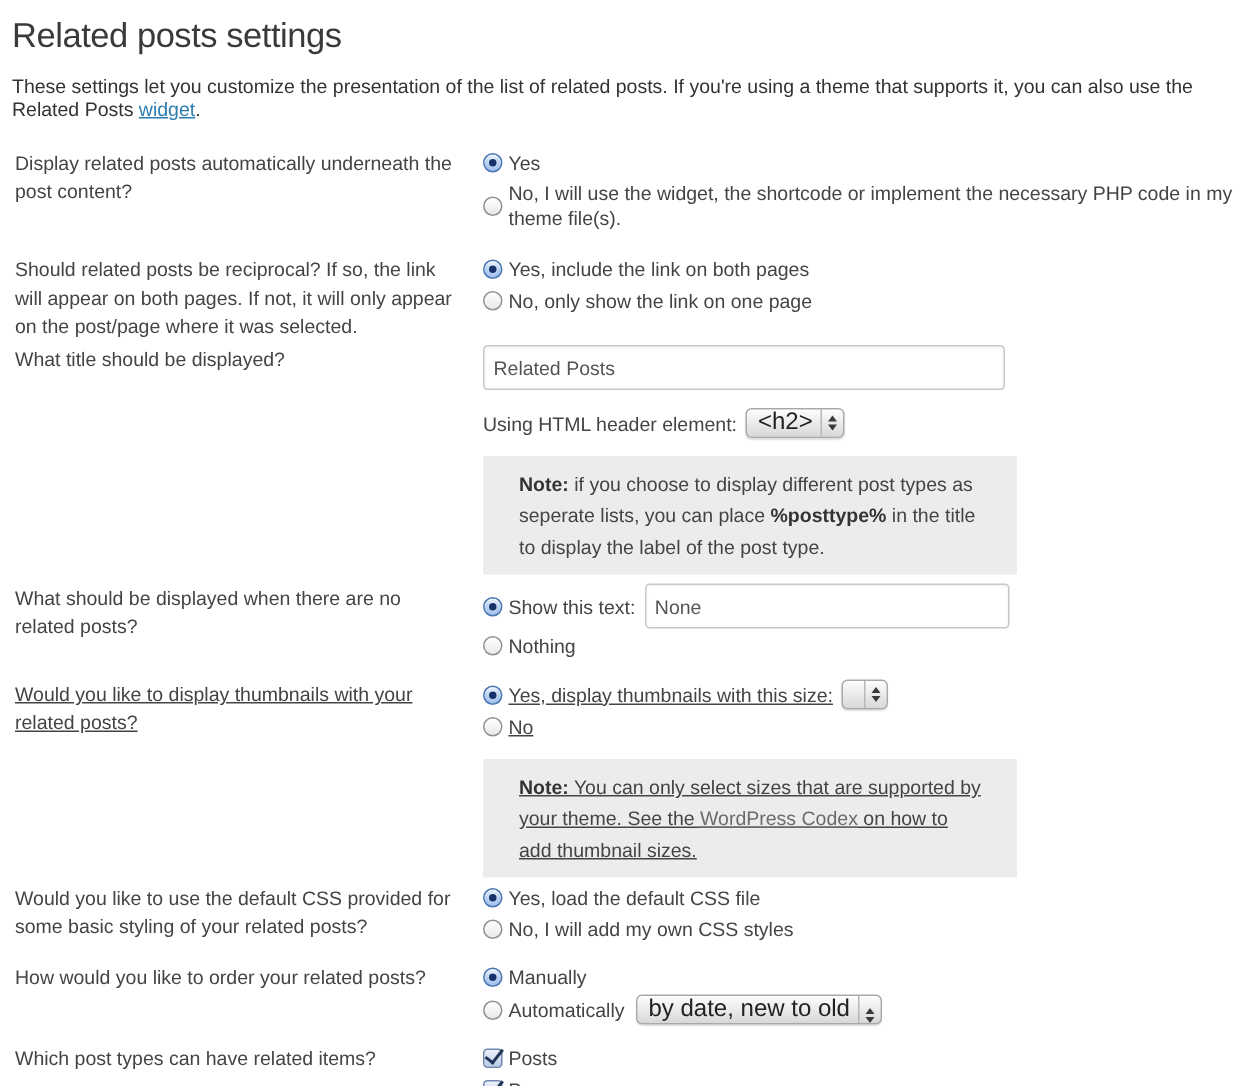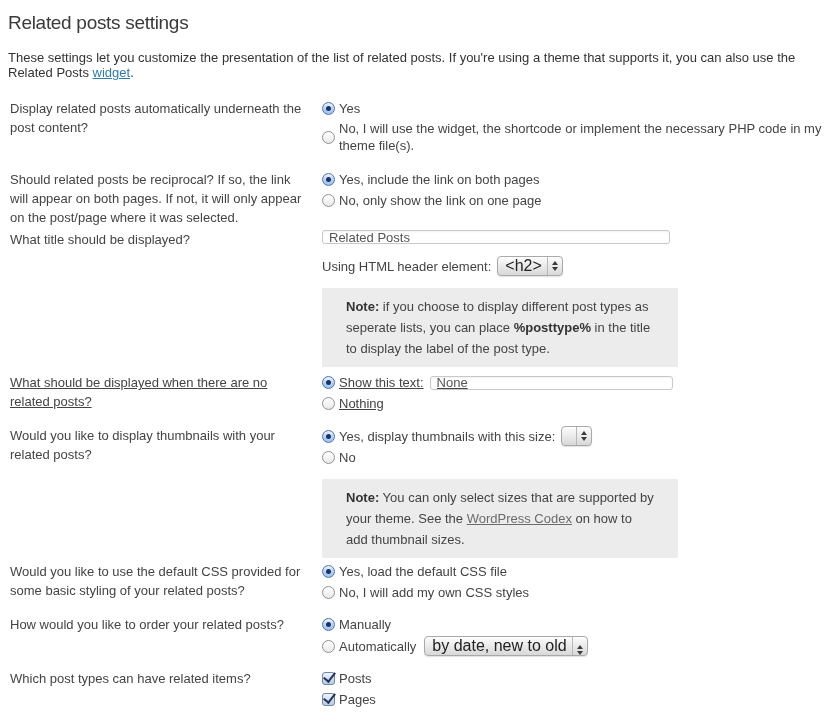--- a/index.html
+++ b/index.html
@@ -6,21 +6,21 @@
   html, body {
     margin: 0; padding: 0;
     width: 840px; height: 724px;
     background: #ffffff;
     font-family: "Liberation Sans", sans-serif;
     font-size: 13px; color: #444;
     overflow: hidden;
   }
   h1.page-title {
     margin: 8px 0 0 8px;
-    font-size: 19px; font-weight: 400;
+    font-size: 23px; font-weight: 400;
     color: #3a3a3a; line-height: 30px;
     letter-spacing: -0.3px;
   }
   .intro {
     margin: 12px 0 0 8px;
     line-height: 15px; color: #333;
   }
   a.blue-link { color: #2e7db0; text-decoration: underline; cursor: pointer; }
   a.gray-link { color: #6b6b6b; text-decoration: underline; cursor: pointer; }
 
@@ -28,22 +28,22 @@
   .row { display: flex; align-items: flex-start; }
   .row-label {
     width: 292px; flex-shrink: 0;
     line-height: 19px; color: #444;
   }
   .row-fields { margin-left: 20px; flex: 1; }
 
   .row-auto      { margin-bottom: 16px; }
   .row-recip     { margin-bottom: 3px; justify-content: center; }
   .row-title     { margin-bottom: 6px; }
-  .row-norelated { margin-bottom: 13px; text-decoration: underline; }
-  .row-thumbs    { margin-bottom: 4px; }
+  .row-norelated { margin-bottom: 13px; }
+  .row-thumbs    { margin-bottom: 4px; text-decoration: underline; }
   .row-css       { margin-bottom: 13px; }
   .row-order     { margin-bottom: 13px; }
   .row-types     { margin-bottom: 14px; }
 
   .opt {
     display: flex; align-items: center;
     min-height: 19px; margin-bottom: 2px;
     cursor: pointer;
   }
   .opt:last-child { margin-bottom: 0; }
@@ -79,21 +79,21 @@
   .checkbox.checked::after {
     content: ""; position: absolute;
     left: 3px; top: -3px; width: 5px; height: 10px;
     border-right: 2px solid #223457;
     border-bottom: 2px solid #223457;
     transform: rotate(38deg);
   }
 
   
   .text-input {
-    height: 14px;
+    height: 30px;
     border: 1px solid #c8c8c8; border-radius: 3px;
     padding: 2px 6px;
     font-family: "Liberation Sans", sans-serif;
     font-size: 13px; color: #555;
     background: #fff;
     box-shadow: inset 0 1px 2px rgba(0,0,0,0.06);
     outline: none;
   }
   .title-input { width: 348px; display: block; }
   .none-input  { width: 243px; margin-left: 6px; }

